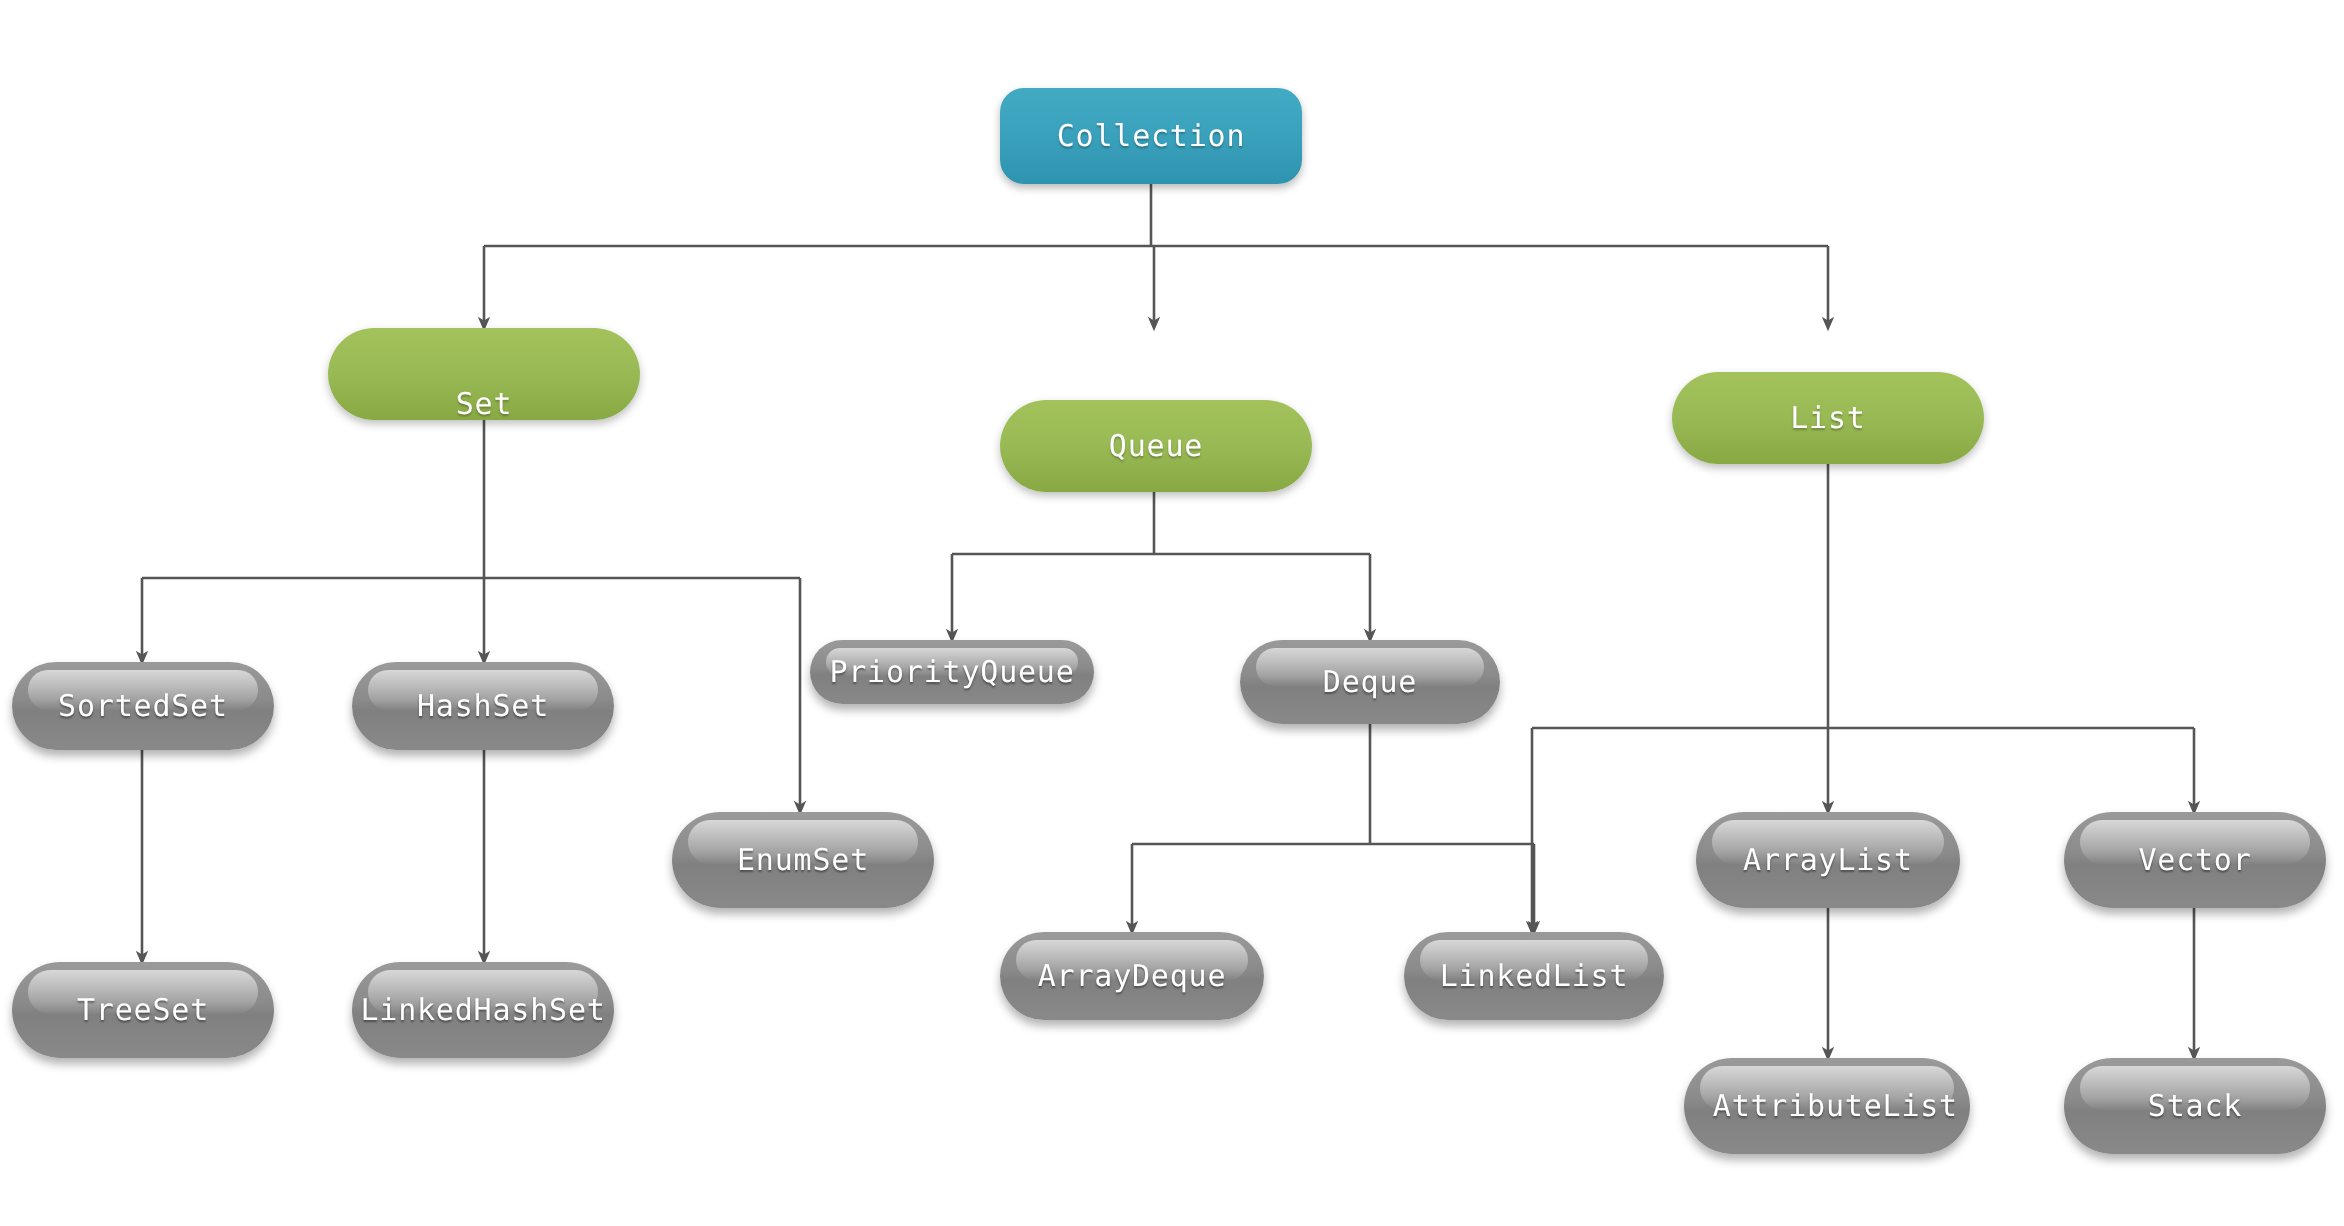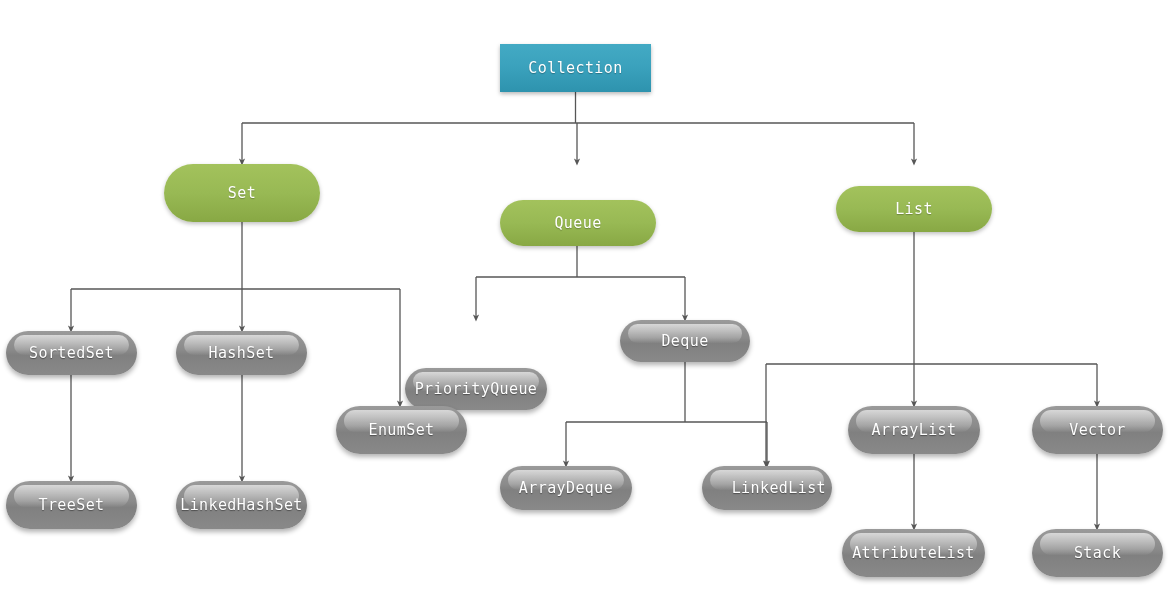--- a/index.html
+++ b/index.html
@@ -22,21 +22,21 @@
     font-size:15px;
     line-height:1.08;
     letter-spacing:0.4px;
     z-index:5;
     overflow:hidden;
   }
   .node .lbl{display:block;padding:0 6px;width:100%;}
 
   
   .node.teal{
-    border-radius:0;
+    border-radius:12px;
     background:linear-gradient(180deg,#43aac4 0%,#3ba2bd 45%,#2e93ae 100%);
     box-shadow:0 2px 4px rgba(0,0,0,0.28);
     text-shadow:0 1px 1px rgba(0,0,0,0.28);
   }
   
   .node.green{
     border-radius:999px;
     background:linear-gradient(180deg,#a3c25c 0%,#98b954 50%,#88a844 100%);
     box-shadow:0 2px 4px rgba(0,0,0,0.25);
     text-shadow:0 1px 1px rgba(0,0,0,0.25);
@@ -105,36 +105,36 @@
       <path d="M242,375 L242,479" marker-end="url(#arrow)"></path>
       <path d="M914,454 L914,527" marker-end="url(#arrow)"></path>
       <path d="M1097,454 L1097,527" marker-end="url(#arrow)"></path>
     </g>
   </svg>
 
   <div id="node-layer">
       <div class="node teal" style="left: 500px; top: 44px; width: 151px; height: 48px;">
         <span class="lbl">Collection</span>
       </div>
-      <div class="node green" style="left: 164px; top: 164px; width: 156px; height: 58px;">
+      <div class="node green" style="left: 164px; top: 164px; width: 156px; height: 46px; align-items: flex-end;">
         <span class="lbl">Set</span>
       </div>
       <div class="node green" style="left: 500px; top: 164px; width: 156px; height: 46px; margin-top: 36px;">
         <span class="lbl">Queue</span>
       </div>
       <div class="node green" style="left: 836px; top: 164px; width: 156px; height: 46px; margin-top: 22px;">
         <span class="lbl">List</span>
       </div>
       <div class="node grey" style="left: 6px; top: 331px; width: 131px; height: 44px;">
         <span class="lbl">SortedSet</span>
       </div>
       <div class="node grey" style="left: 176px; top: 331px; width: 131px; height: 44px; text-align: center;">
         <span class="lbl">HashSet</span>
       </div>
-      <div class="node grey" style="left: 405px; top: 320px; width: 142px; height: 42px; margin-top: 48px;">
+      <div class="node grey" style="left: 405px; top: 320px; width: 142px; height: 32px;">
         <span class="lbl">PriorityQueue</span>
       </div>
       <div class="node grey" style="left: 620px; top: 320px; width: 130px; height: 42px;">
         <span class="lbl">Deque</span>
       </div>
       <div class="node grey" style="left: 336px; top: 406px; width: 131px; height: 48px;">
         <span class="lbl">EnumSet</span>
       </div>
       <div class="node grey" style="left: 848px; top: 406px; width: 132px; height: 48px;">
         <span class="lbl">ArrayList</span>
@@ -144,24 +144,24 @@
       </div>
       <div class="node grey" style="left: 6px; top: 481px; width: 131px; height: 48px;">
         <span class="lbl">TreeSet</span>
       </div>
       <div class="node grey" style="left: 176px; top: 481px; width: 131px; height: 48px;">
         <span class="lbl">LinkedHashSet</span>
       </div>
       <div class="node grey" style="left: 500px; top: 466px; width: 132px; height: 44px;">
         <span class="lbl">ArrayDeque</span>
       </div>
-      <div class="node grey" style="left: 702px; top: 466px; width: 130px; height: 44px; text-align: right;">
+      <div class="node grey" style="left: 702px; top: 466px; width: 130px; height: 44px;">
         <span class="lbl">LinkedList</span>
       </div>
-      <div class="node grey" style="left: 842px; top: 529px; width: 143px; height: 48px;">
+      <div class="node grey" style="left: 842px; top: 529px; width: 143px; height: 48px; text-align: right;">
         <span class="lbl">AttributeList</span>
       </div>
       <div class="node grey" style="left: 1032px; top: 529px; width: 131px; height: 48px;">
         <span class="lbl">Stack</span>
       </div>
     </div>
 
 </div>
 
 </body></html>

